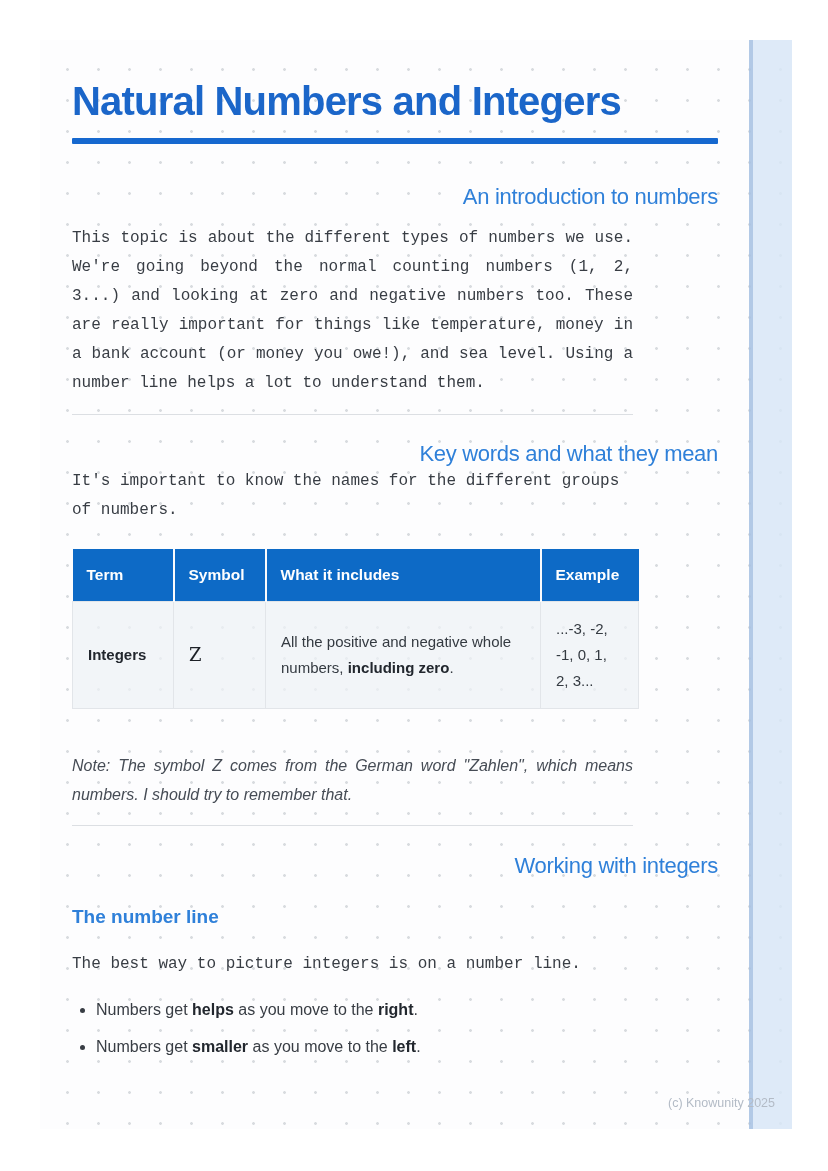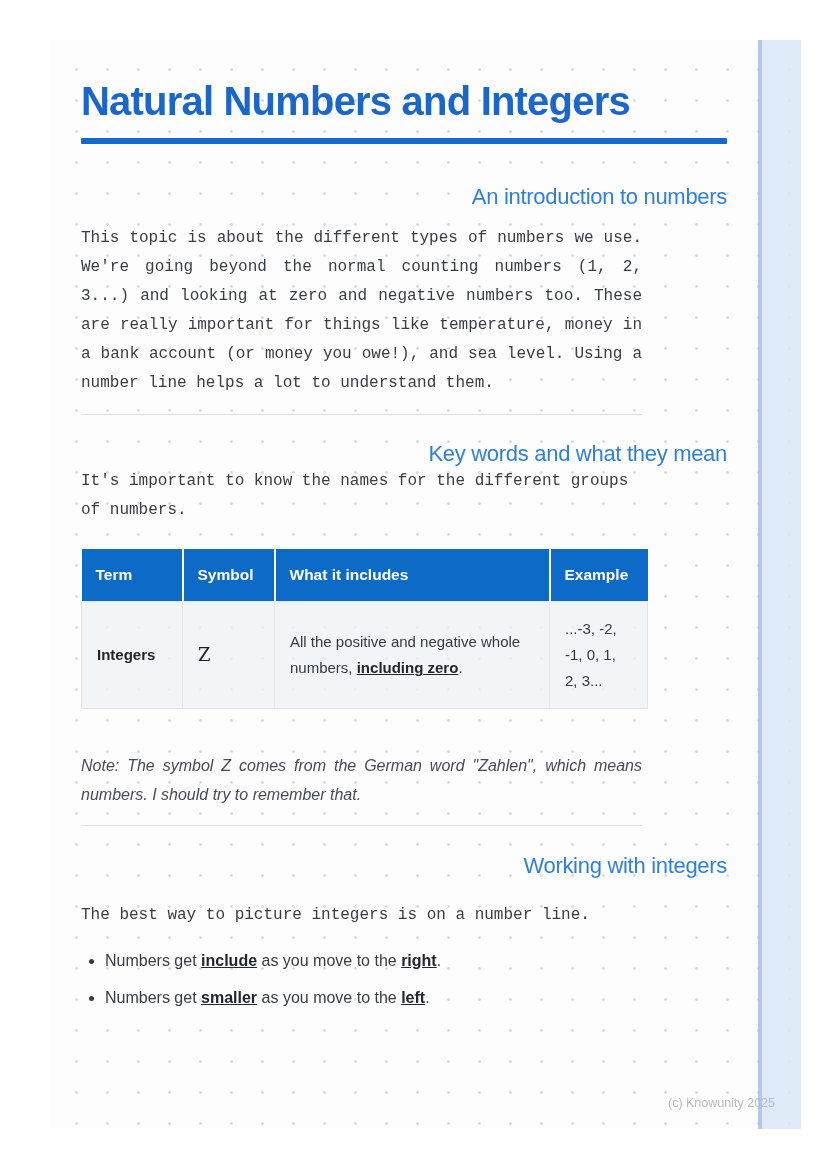--- a/index.html
+++ b/index.html
@@ -5,21 +5,21 @@
   * { box-sizing: border-box; margin: 0; padding: 0; }
   html, body { width: 828px; height: 1171px; }
   body {
     position: relative;
     background: #ffffff;
     font-family: "Liberation Sans", sans-serif;
     overflow: hidden;
   }
   .sheet {
     position: absolute;
-    left: 49px; top: 40px;
+    left: 40px; top: 40px;
     width: 752px; height: 1089px;
     background-color: #fdfdfe;
     background-image: radial-gradient(circle, #d8dbdf 1.3px, transparent 1.5px);
     background-size: 31px 31px;
     background-position: 12px 14px;
   }
   .stripe {
     position: absolute;
     top: 0; right: 0;
     width: 43px; height: 100%;
@@ -136,21 +136,21 @@
   }
   ul.bullet-list li + li { margin-top: 8px; }
   .footer-copy {
     position: absolute;
     top: 1096px;
     right: 53px;
     font-size: 12.5px;
     color: var(--footer-gray, #b3bbc6);
     z-index: 2;
   }
-  strong { font-weight: 700; color: #22272e; text-decoration: underline; }
+  strong { font-weight: 700; color: #22272e; }
   em.incl-italic { font-style: italic; }
 </style>
 </head>
 <body>
 
 <div class="sheet">
   <div class="stripe"></div>
 
   <div class="content">
 
@@ -188,23 +188,24 @@
           <td class="example-cell">...-3, -2, -1, 0, 1, 2, 3...</td>
         </tr>
       </tbody>
     </table>
 
     <p class="note-text">Note: The symbol Z comes from the German word "Zahlen", which means numbers. I should try to remember that.</p>
 
     <hr class="divider">
 
     <h2 class="section-heading working-heading">Working with integers</h2>
+    <h3 class="sub-heading">The number line</h3>
     <p class="body-text numline-para">The best way to picture integers is on a number line.</p>
 
     <ul class="bullet-list">
-      <li><span>Numbers get </span><strong>include</strong><span> as you move to the </span><strong>right</strong><span>.</span></li>
+      <li><span>Numbers get </span><strong>helps</strong><span> as you move to the </span><strong>right</strong><span>.</span></li>
       <li><span>Numbers get </span><strong>smaller</strong><span> as you move to the </span><strong>left</strong><span>.</span></li>
     </ul>
 
   </div>
 </div>
 
 <div class="footer-copy">(c) Knowunity 2025</div>
 
 </body></html>

